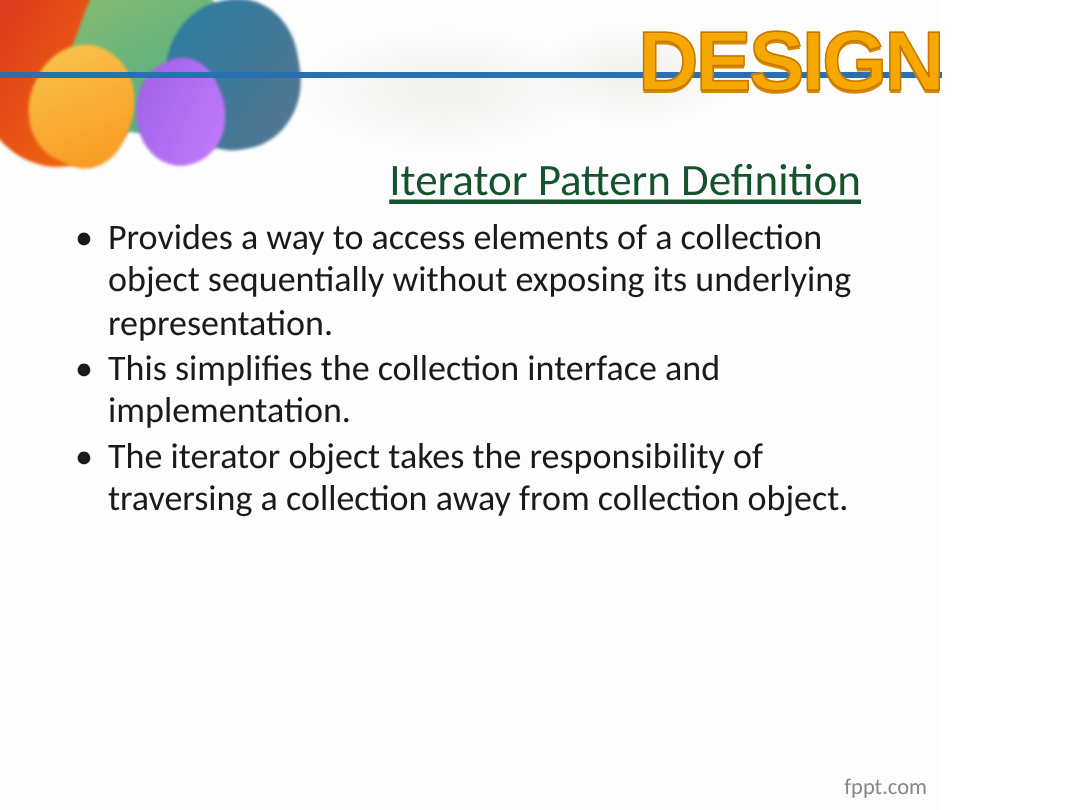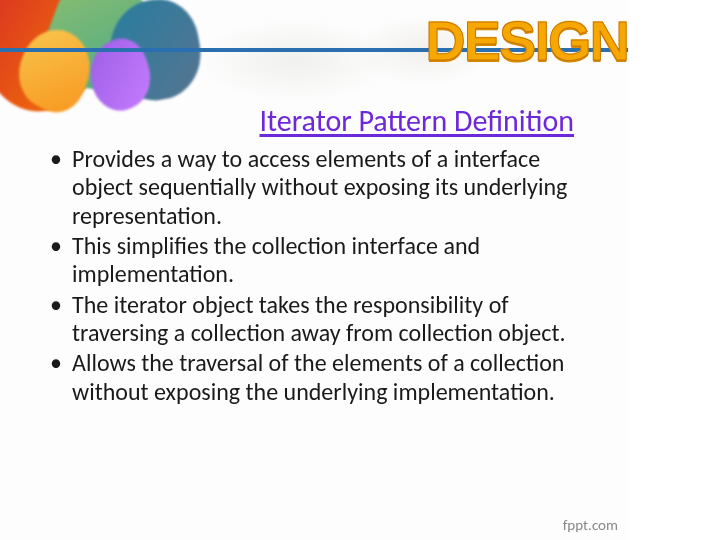--- a/index.html
+++ b/index.html
@@ -30,21 +30,21 @@
   }
   .brand {
     position: absolute; right: 0; top: 8px;
     font-family: Arial, sans-serif; font-weight: 900; font-size: 56px;
     letter-spacing: -2px; color: #f7a800;
     text-shadow: 0 2px 0 #d98800, 0 -1px 0 #ffcf66;
     -webkit-text-stroke: 1px #c47600;
   }
   .title {
     position: absolute; top: 102px; right: 54px;
-    font-size: 30px; color: #6d28d9; text-decoration: underline;
+    font-size: 30px; color: #14532d; text-decoration: underline;
     text-underline-offset: 3px;
   }
   .content {
     position: absolute; top: 145px; left: 44px; right: 54px;
   }
   .content ul { list-style: none; }
   .content li {
     position: relative; padding-left: 28px; font-size: 24px; line-height: 1.18;
     color: #1a1a1a; margin-bottom: 2px;
   }
@@ -69,21 +69,20 @@
         <div class="blob b5"></div>
     </div>
     <div class="blue-bar"></div>
     <div class="brand">DESIGN</div>
   </div>
 
   <div class="title">Iterator Pattern Definition</div>
 
   <div class="content">
     <ul>
-      <li>Provides a way to access elements of a interface object sequentially without exposing its underlying representation.</li>
+      <li>Provides a way to access elements of a collection object sequentially without exposing its underlying representation.</li>
       <li>This  simplifies the collection interface and implementation.</li>
       <li>The iterator object takes the responsibility of traversing a collection away from collection object.</li>
-      <li>Allows the traversal of the elements of a collection without exposing the underlying implementation.</li>
     </ul>
   </div>
 
   <div class="footer">fppt.com</div>
 </div>
 
 </body></html>

